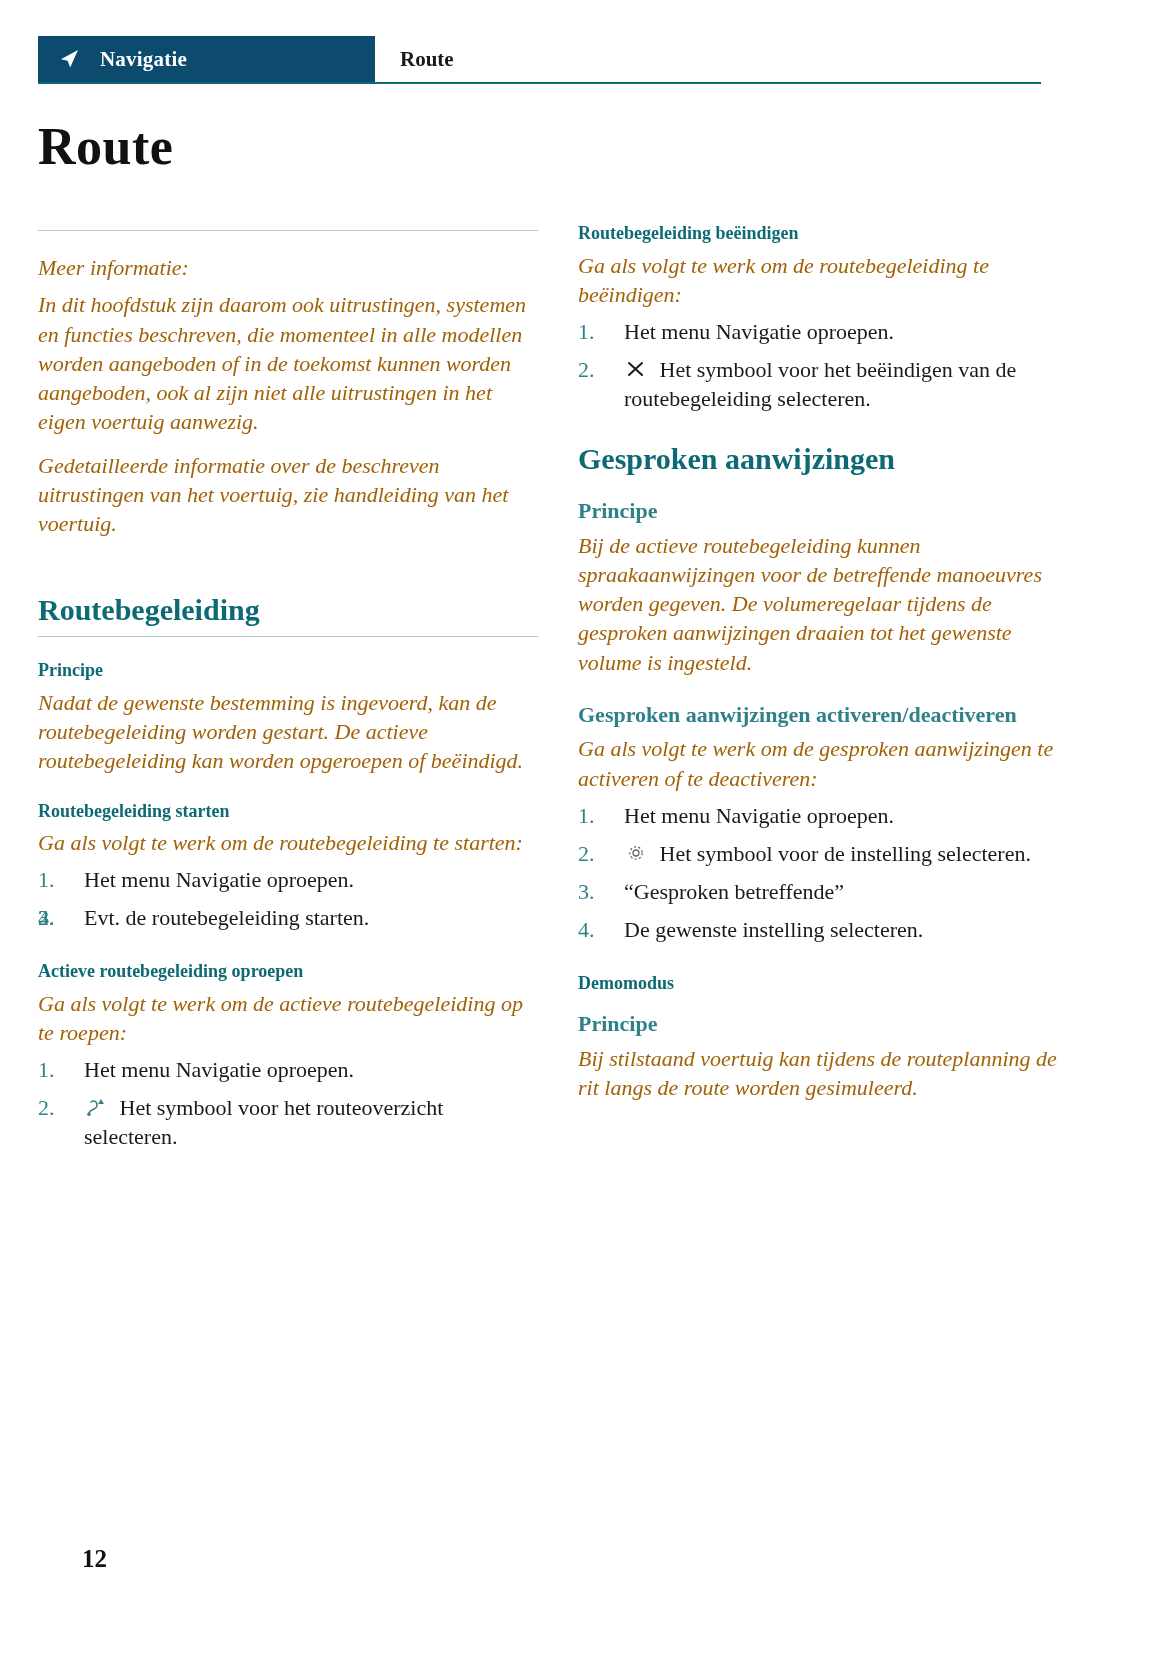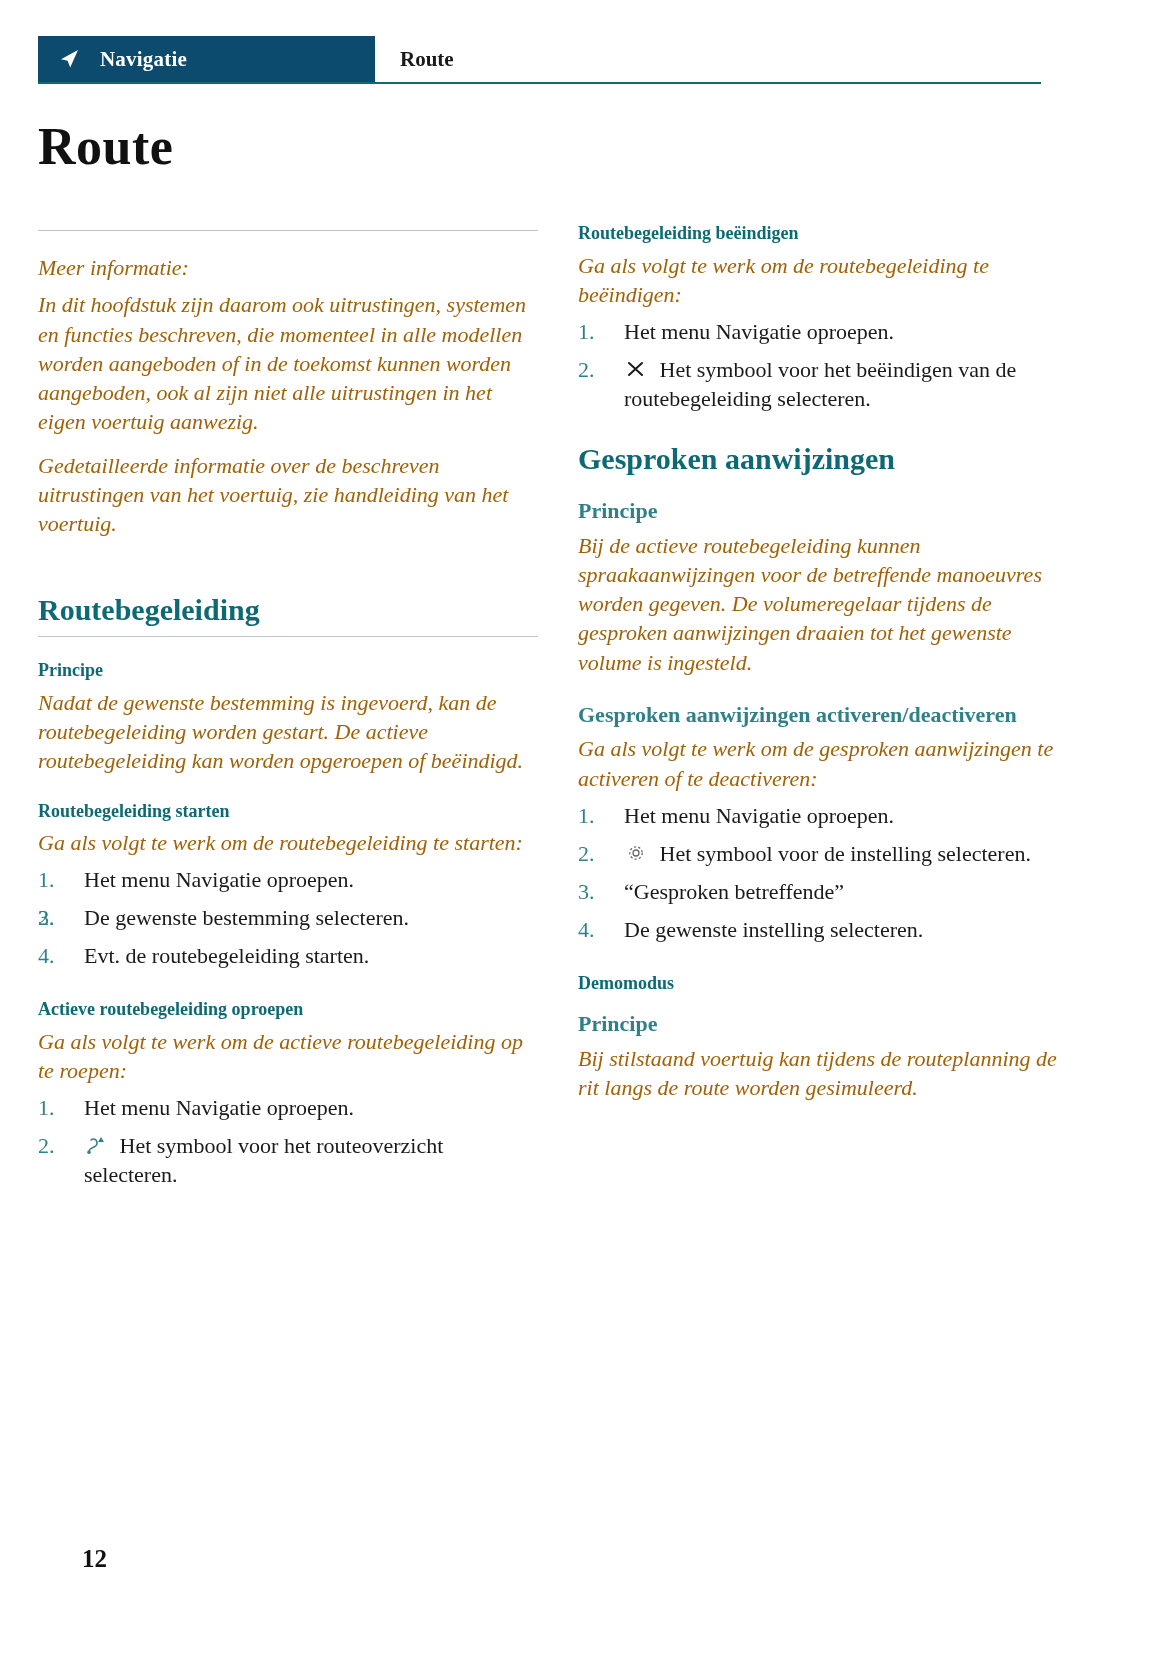--- a/index.html
+++ b/index.html
@@ -216,21 +216,20 @@
     <ol class="steps">
       <li>
         <span class="num">1.</span>
         <span>Het menu Navigatie oproepen.</span>
       </li>
       <li>
         <span class="num">2.</span>
       </li>
       <li>
         <span class="num">3.</span>
-        <span>De gewenste bestemming selecteren.</span>
       </li>
       <li>
         <span class="num">4.</span>
         <span>Evt. de routebegeleiding starten.</span>
       </li>
     </ol>
 
     <div class="gap-sm"></div>
 
     <h3 class="sub">Actieve routebegeleiding oproepen</h3>

